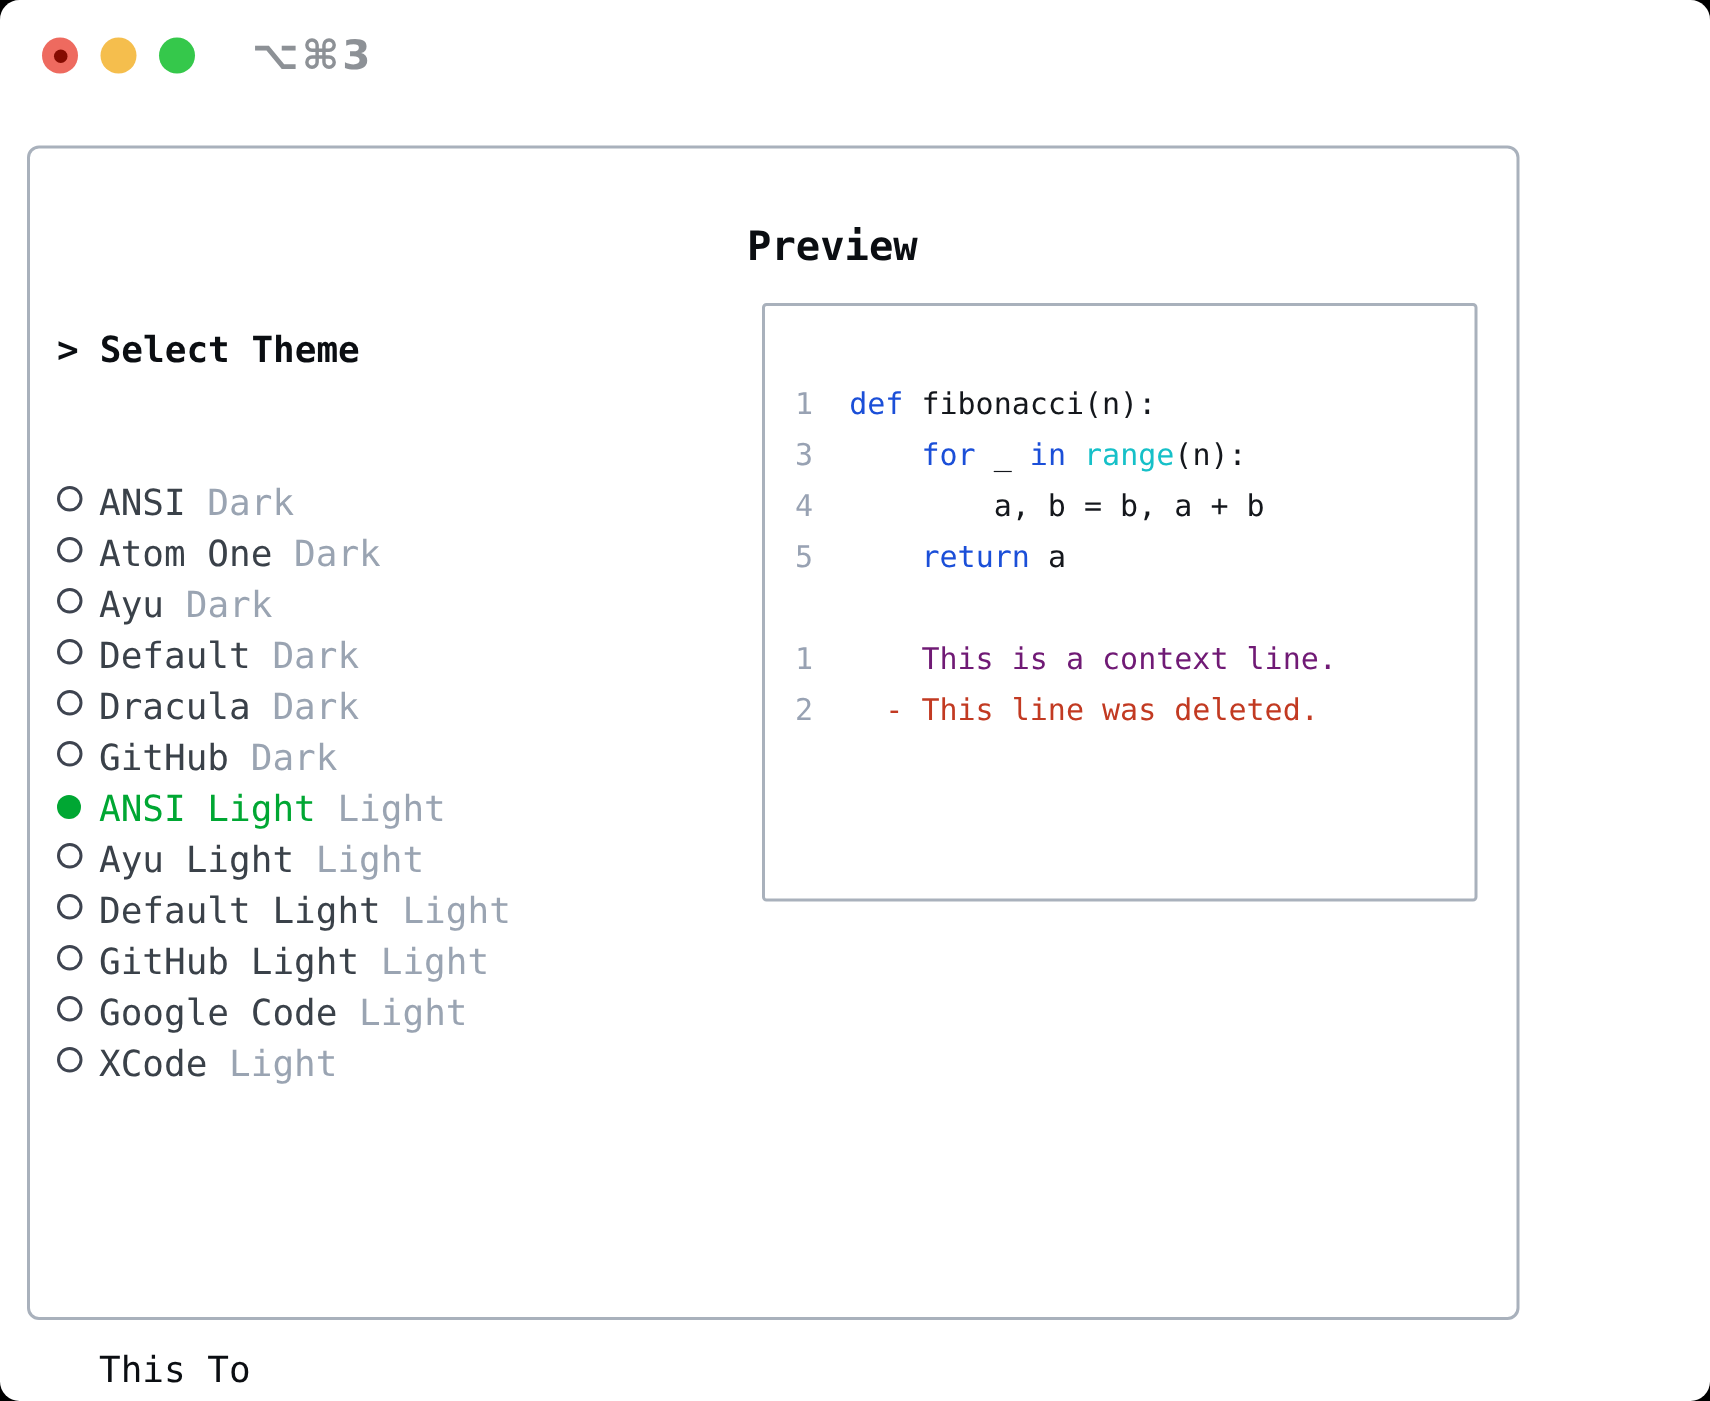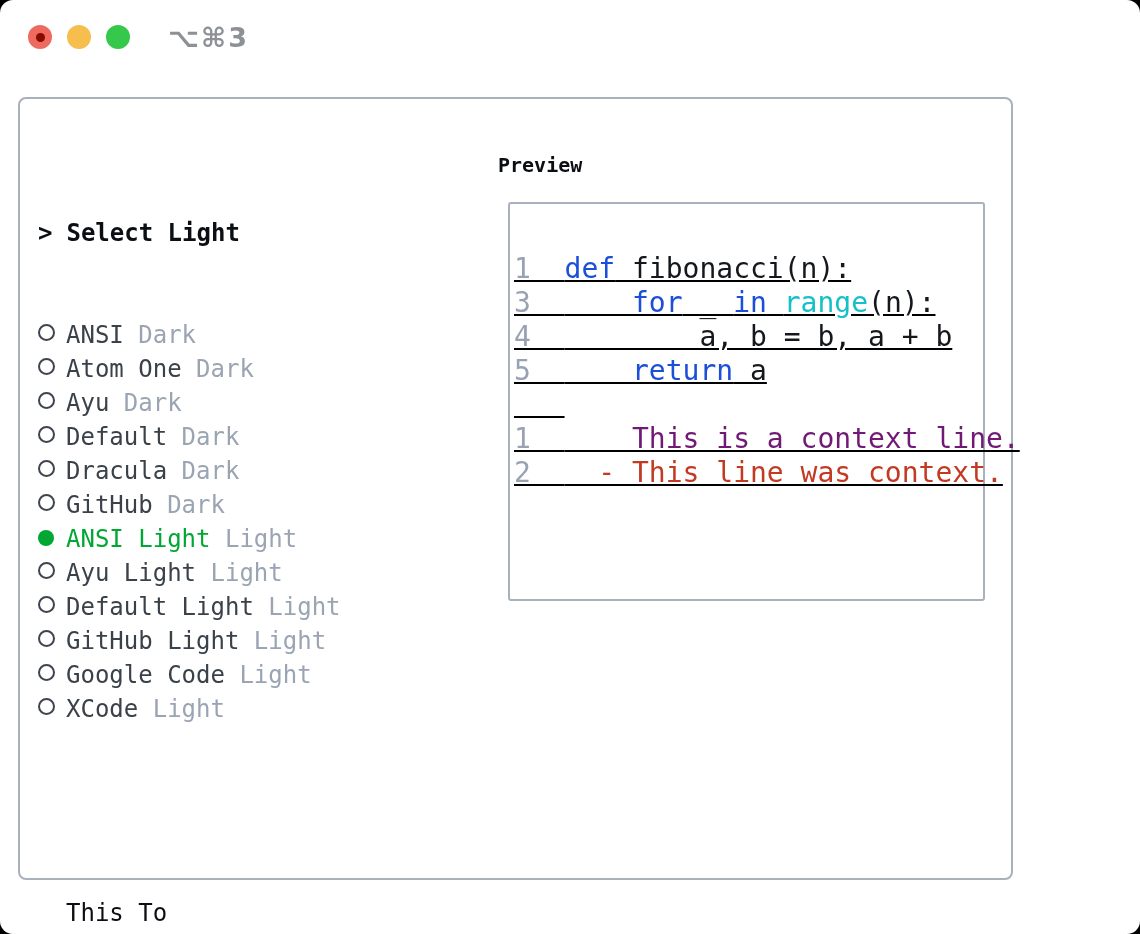--- a/index.html
+++ b/index.html
@@ -20,60 +20,60 @@
   
   .left-col{position:absolute;left:38px;top:148px;font-size:24px;line-height:34px;white-space:pre;}
   .row{height:34px;}
   .prompt{font-weight:bold;color:#0b0e12;margin-right:14px;}
   .list-title{font-weight:bold;color:#0b0e12;}
   .radio{display:inline-block;width:13px;height:13px;border-radius:50%;
          border:2px solid #3e4450;margin-right:11px;vertical-align:2px;}
   .radio.on{width:16px;height:16px;border:none;margin-right:12px;vertical-align:1px;}
   .section-title{margin-left:28px;color:#0b0e12;}
   
-  .preview-title{position:absolute;left:498px;top:148px;font-size:20px;line-height:34px;
+  .preview-title{position:absolute;left:498px;top:148px;font-size:27px;line-height:34px;
                  font-weight:bold;color:#0b0e12;}
   .preview-box{position:absolute;left:508px;top:202px;width:477px;height:399px;
                border:2px solid #a9b1bc;border-radius:3px;box-sizing:border-box;background:#fff;}
-  .code{position:absolute;left:4px;top:48px;font-size:28px;line-height:34px;text-decoration:underline;}
+  .code{position:absolute;left:20px;top:48px;font-size:20px;line-height:34px;}
   .cline{height:34px;white-space:pre;}
 </style>
 </head>
 <body>
 
 <div class="window">
 
   <div class="titlebar">
     <span class="tl close" style="background: rgb(238, 106, 95);">
         <span class="dot" style="background: rgb(133, 11, 1);"></span>
       </span>
     <span class="tl min" style="background: rgb(245, 190, 77);"></span>
     <span class="tl zoom" style="background: rgb(53, 200, 75);"></span>
     <span class="win-title">⌥⌘3</span>
   </div>
 
   <div class="panel"></div>
 
   <div class="left-col">
-    <div class="row"><span class="prompt">&gt;</span><span class="list-title">Select Light</span></div>
+    <div class="row"><span class="prompt">&gt;</span><span class="list-title">Select Theme</span></div>
     <div id="theme-rows"><div class="row"><span class="radio"></span><span style="color: rgb(58, 65, 73);">ANSI</span><span style="color: rgb(154, 164, 178);"> Dark</span></div><div class="row"><span class="radio"></span><span style="color: rgb(58, 65, 73);">Atom One</span><span style="color: rgb(154, 164, 178);"> Dark</span></div><div class="row"><span class="radio"></span><span style="color: rgb(58, 65, 73);">Ayu</span><span style="color: rgb(154, 164, 178);"> Dark</span></div><div class="row"><span class="radio"></span><span style="color: rgb(58, 65, 73);">Default</span><span style="color: rgb(154, 164, 178);"> Dark</span></div><div class="row"><span class="radio"></span><span style="color: rgb(58, 65, 73);">Dracula</span><span style="color: rgb(154, 164, 178);"> Dark</span></div><div class="row"><span class="radio"></span><span style="color: rgb(58, 65, 73);">GitHub</span><span style="color: rgb(154, 164, 178);"> Dark</span></div><div class="row"><span class="radio on" style="background: rgb(0, 167, 51);"></span><span style="color: rgb(0, 167, 51);">ANSI Light</span><span style="color: rgb(154, 164, 178);"> Light</span></div><div class="row"><span class="radio"></span><span style="color: rgb(58, 65, 73);">Ayu Light</span><span style="color: rgb(154, 164, 178);"> Light</span></div><div class="row"><span class="radio"></span><span style="color: rgb(58, 65, 73);">Default Light</span><span style="color: rgb(154, 164, 178);"> Light</span></div><div class="row"><span class="radio"></span><span style="color: rgb(58, 65, 73);">GitHub Light</span><span style="color: rgb(154, 164, 178);"> Light</span></div><div class="row"><span class="radio"></span><span style="color: rgb(58, 65, 73);">Google Code</span><span style="color: rgb(154, 164, 178);"> Light</span></div><div class="row"><span class="radio"></span><span style="color: rgb(58, 65, 73);">XCode</span><span style="color: rgb(154, 164, 178);"> Light</span></div></div>
     <div class="row"></div>
     <div class="row section-title">This To</div>
     
     
     
     
   </div>
 
   <div class="preview-title">Preview</div>
   <div class="preview-box">
     <div class="code">
         <div class="cline"><span style="color: rgb(152, 162, 179);">1  </span><span style="color: rgb(27, 79, 216);">def</span><span style="color: rgb(20, 23, 28);"> fibonacci(n):</span></div>
         <div class="cline"><span style="color: rgb(152, 162, 179);">3  </span><span style="color: rgb(20, 23, 28);">    </span><span style="color: rgb(27, 79, 216);">for</span><span style="color: rgb(20, 23, 28);"> _ </span><span style="color: rgb(27, 79, 216);">in</span><span style="color: rgb(20, 23, 28);"> </span><span style="color: rgb(22, 192, 200);">range</span><span style="color: rgb(20, 23, 28);">(n):</span></div>
         <div class="cline"><span style="color: rgb(152, 162, 179);">4  </span><span style="color: rgb(20, 23, 28);">        a, b = b, a + b</span></div>
         <div class="cline"><span style="color: rgb(152, 162, 179);">5  </span><span style="color: rgb(20, 23, 28);">    </span><span style="color: rgb(27, 79, 216); text-align: center;">return</span><span style="color: rgb(20, 23, 28);"> a</span></div>
         <div class="cline"><span style="color: rgb(152, 162, 179);">   </span></div>
         <div class="cline"><span style="color: rgb(152, 162, 179);">1  </span><span style="color: #701a75;">    This is a context line.</span></div>
-        <div class="cline"><span style="color: rgb(152, 162, 179);">2  </span><span style="color: rgb(194, 58, 34);">  - This line was context.</span></div>
+        <div class="cline"><span style="color: rgb(152, 162, 179);">2  </span><span style="color: rgb(194, 58, 34);">  - This line was deleted.</span></div>
       </div>
   </div>
 
 </div>
 
 </body></html>

